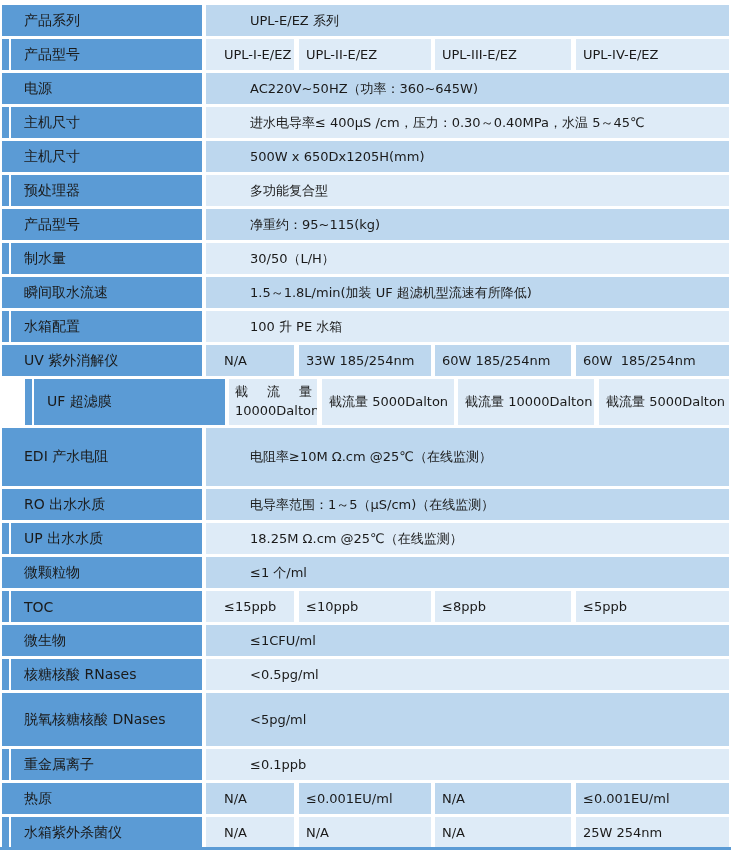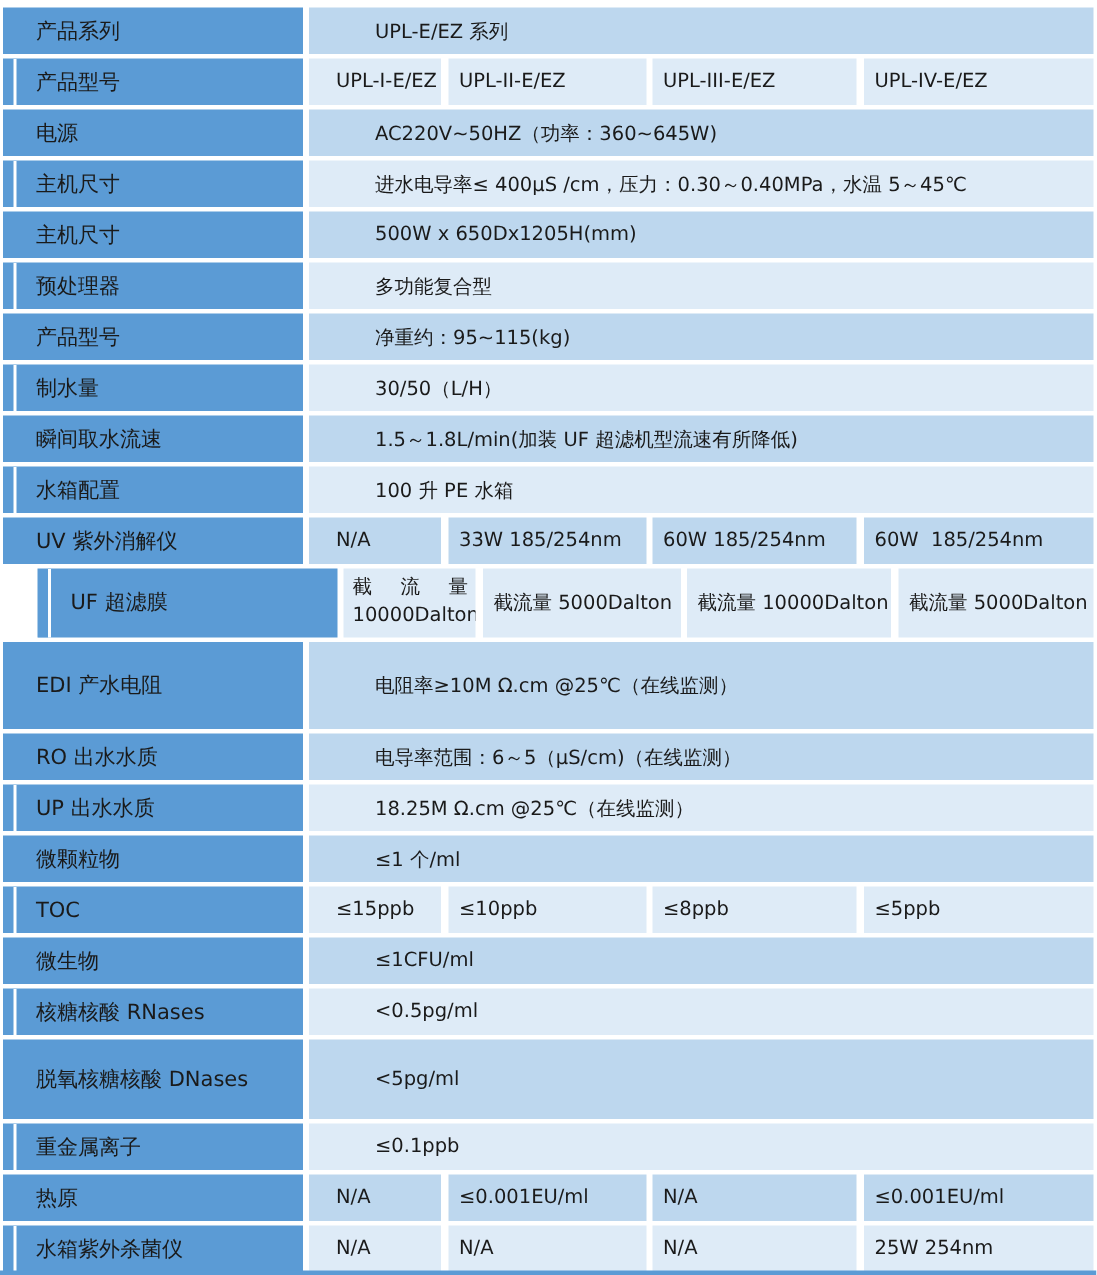--- a/index.html
+++ b/index.html
@@ -137,21 +137,21 @@
     </div>
     <div class="row medium row-12">
       <div class="label">EDI 产水电阻</div>
       <div class="vals">
         <div class="vcell span1">电阻率≥10M Ω.cm @25℃（在线监测）</div>
       </div>
     </div>
     <div class="row medium row-13">
       <div class="label">RO 出水水质</div>
       <div class="vals">
-        <div class="vcell span1">电导率范围：6～5（μS/cm)（在线监测）</div>
+        <div class="vcell span1">电导率范围：1～5（μS/cm)（在线监测）</div>
       </div>
     </div>
     <div class="row light row-14">
       <div class="label">UP 出水水质</div>
       <div class="vals">
         <div class="vcell span1">18.25M Ω.cm @25℃（在线监测）</div>
       </div>
     </div>
     <div class="row medium row-15">
       <div class="label">微颗粒物</div>

